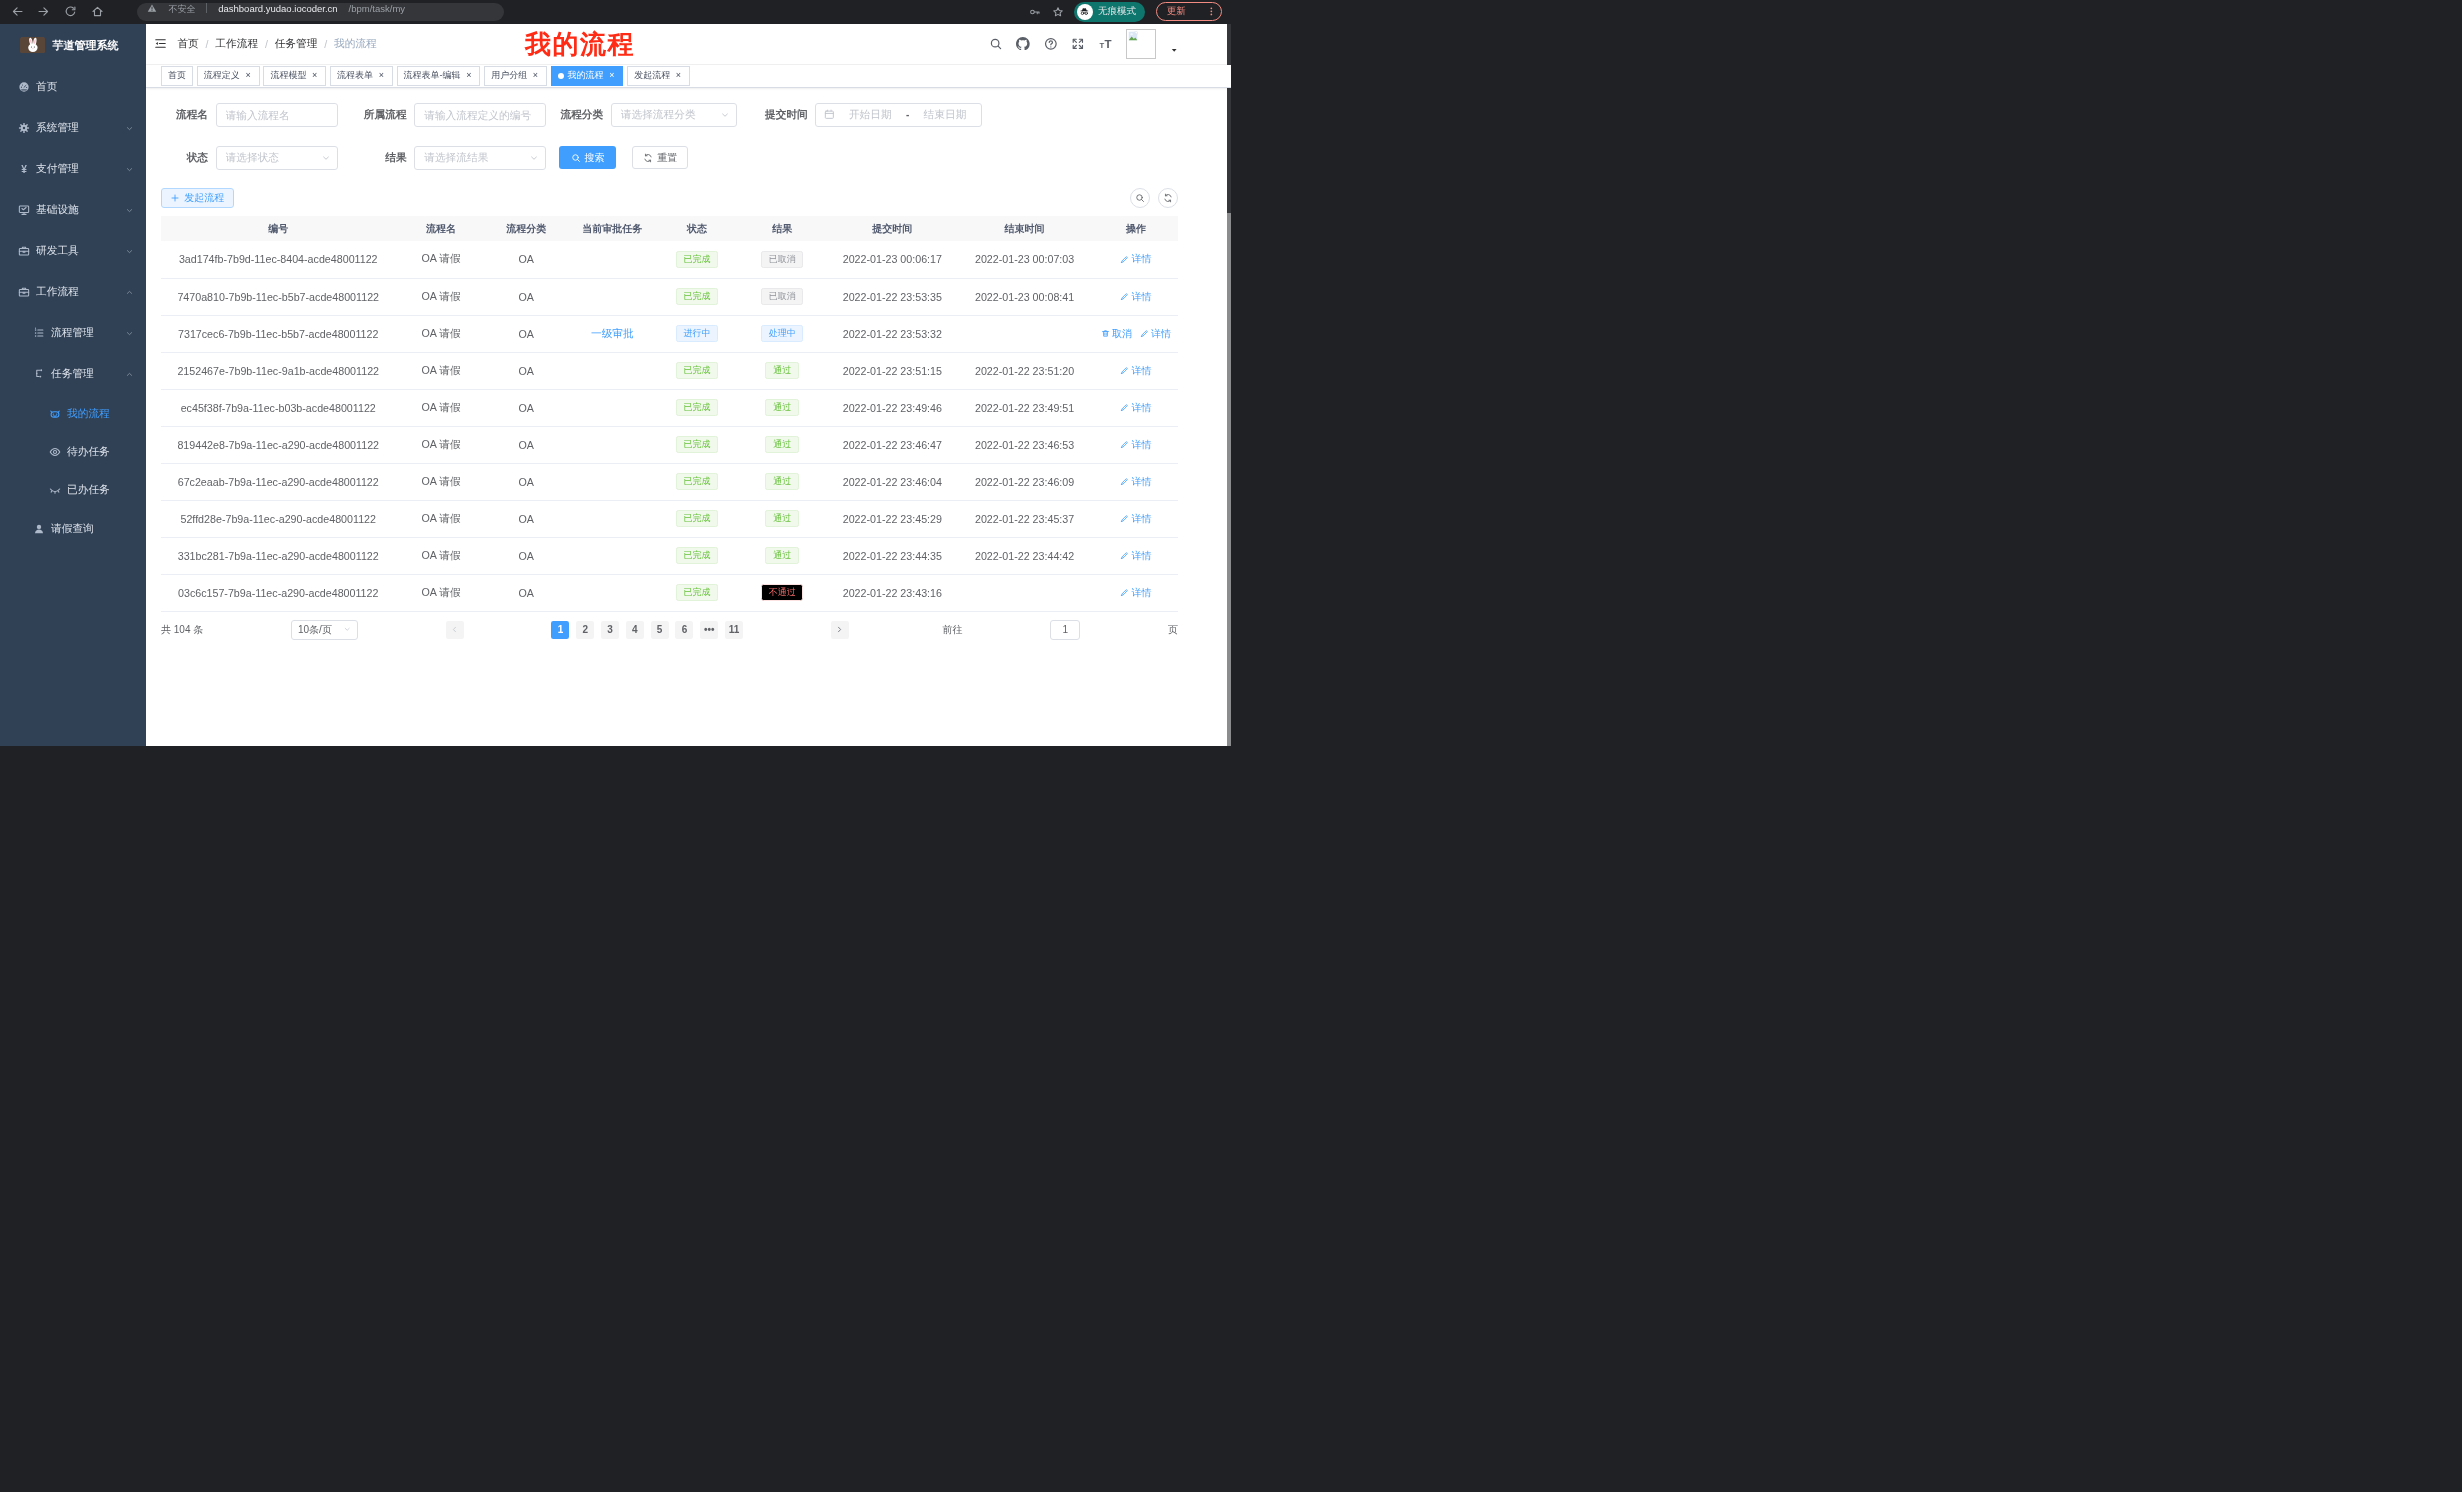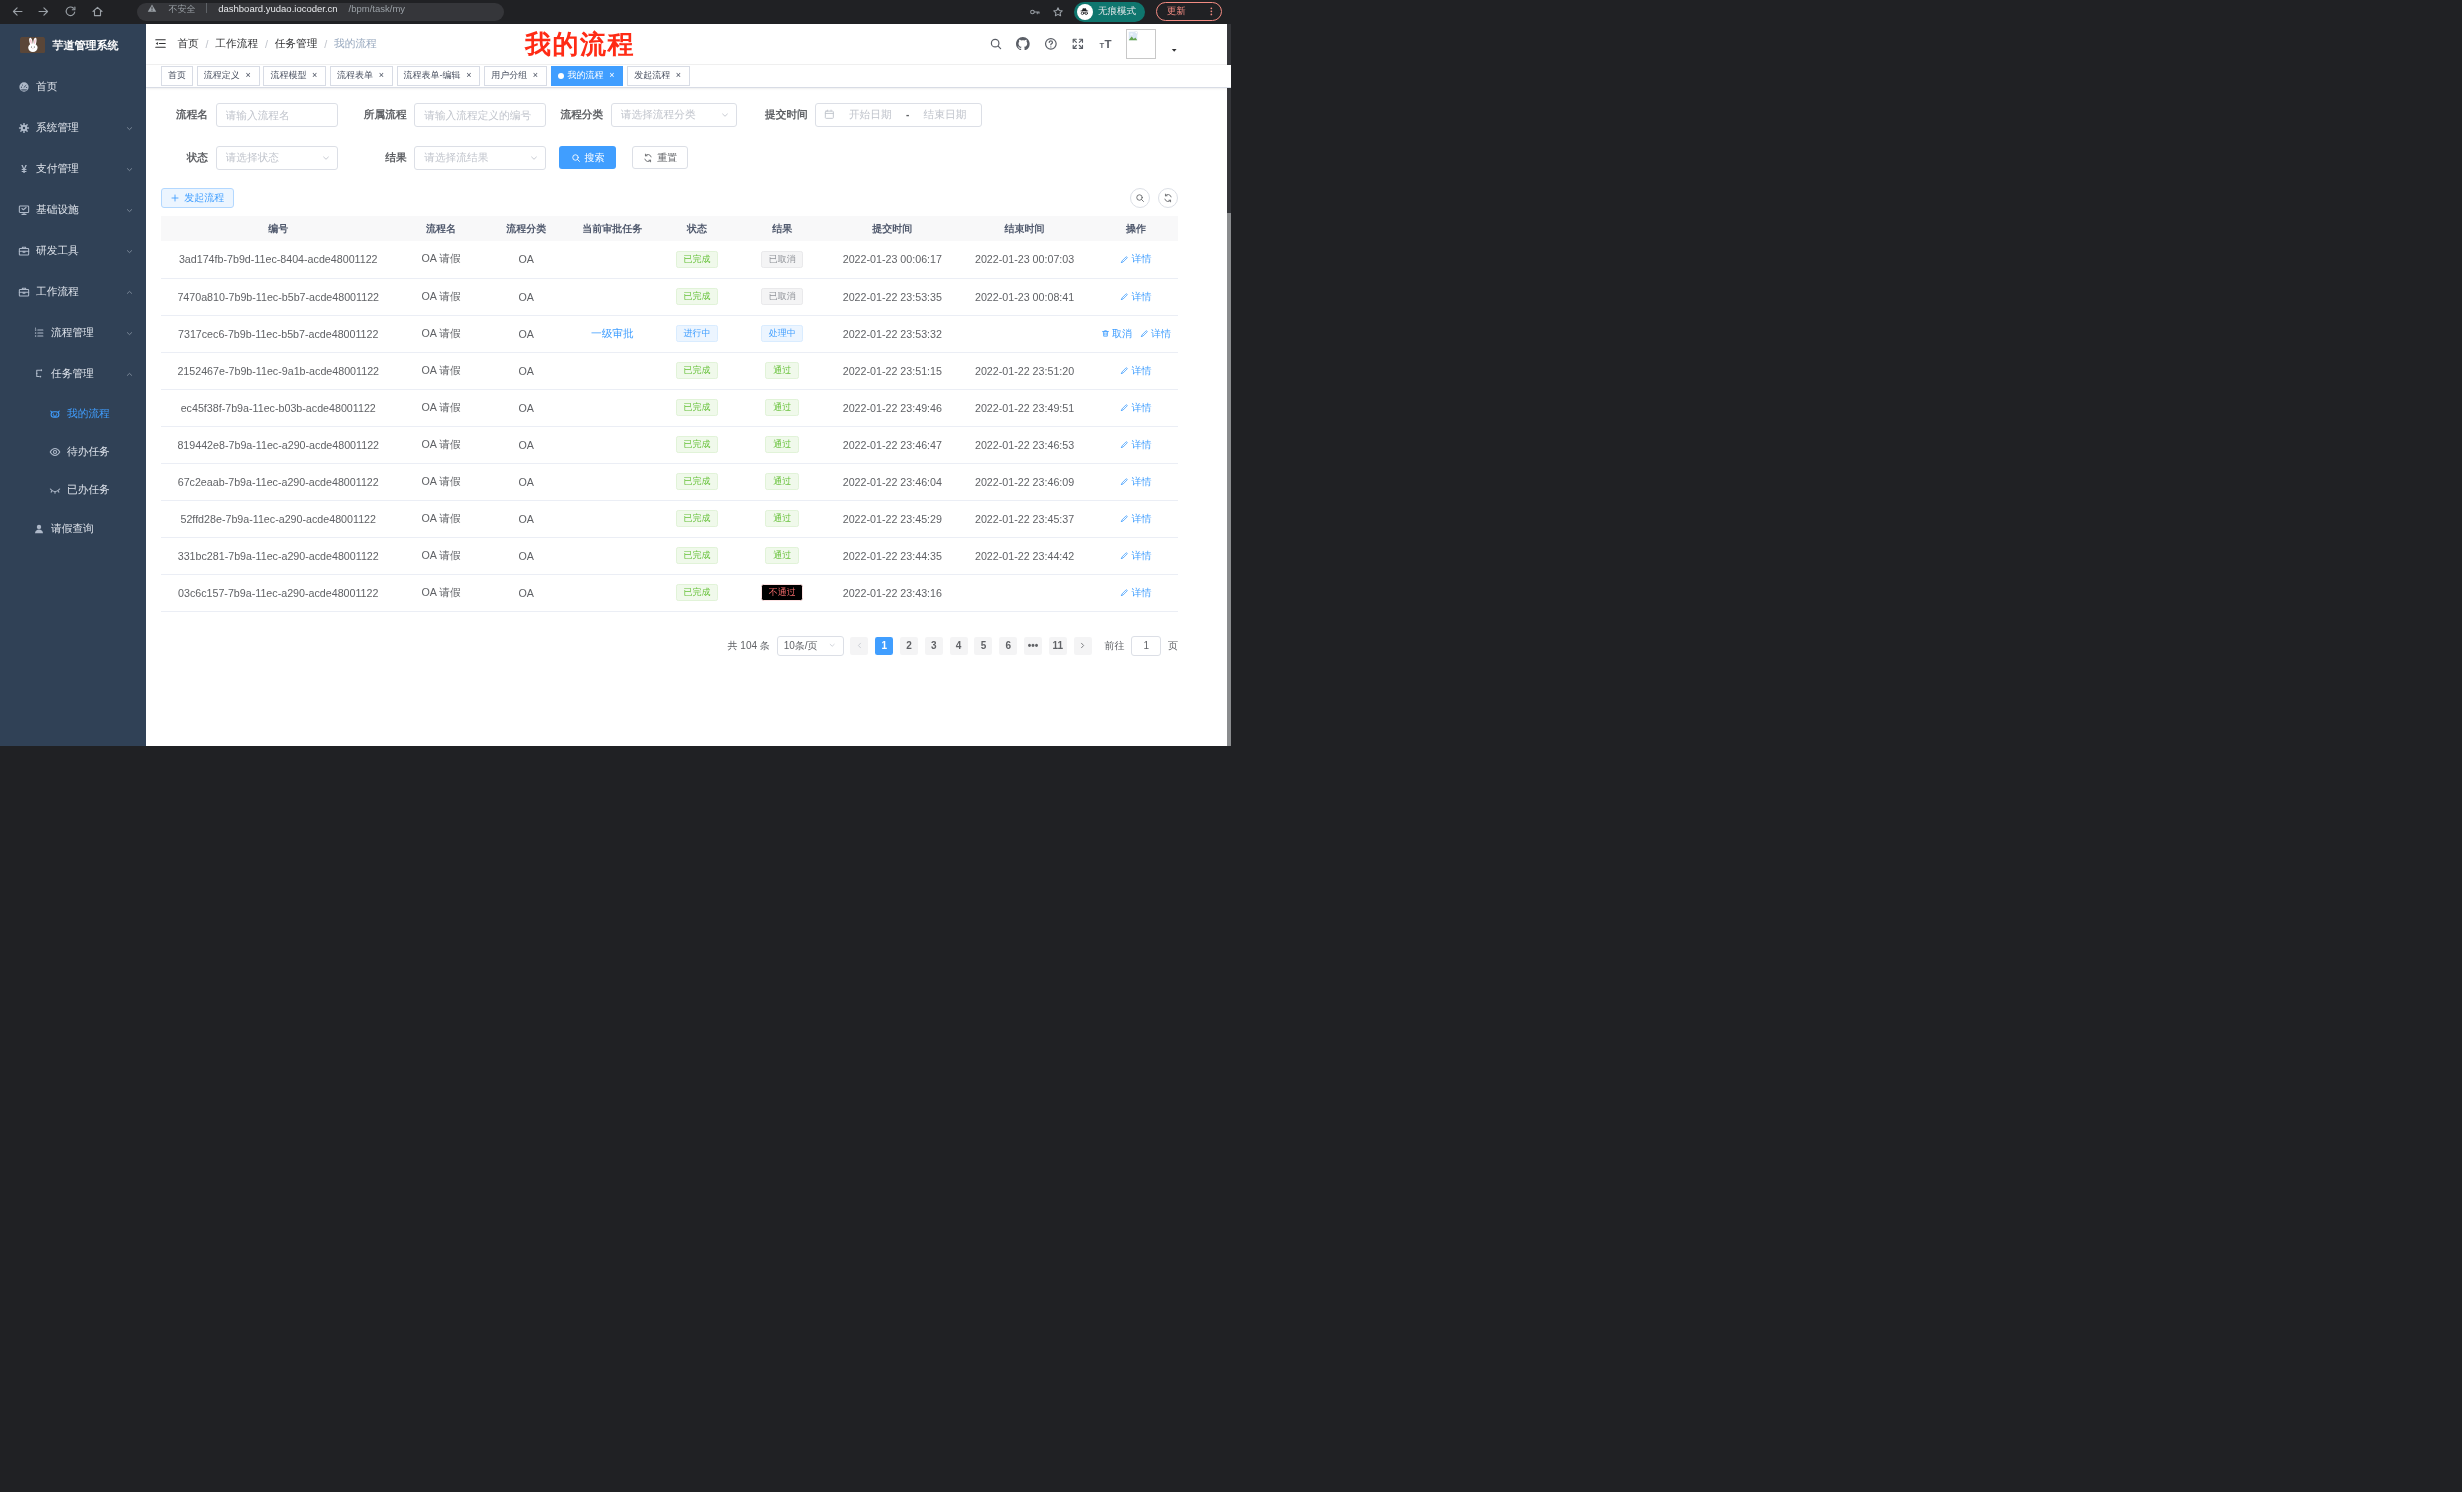--- a/index.html
+++ b/index.html
@@ -98,21 +98,21 @@
   .badge { display: inline-flex; align-items: center; height: 16.7px; padding: 0 6.8px; border-radius: 2.3px; font-size: 9px; border: 0.8px solid; }
   .t-success { color: #67c23a; background: #f0f9eb; border-color: #e1f3d8; }
   .t-info    { color: #909399; background: #f4f4f5; border-color: #e9e9eb; }
   .t-primary { color: #409eff; background: #ecf5ff; border-color: #d9ecff; }
   .t-danger  { color: #f56c6c; background: #000000; border-color: #fde2e2; }
   .task-link { color: #409eff; cursor: pointer; font-family: Liberation Serif, serif; }
   .op-link { color: #409eff; font-size: 10px; display: inline-flex; align-items: center; gap: 2.3px; cursor: pointer; margin: 0 3.8px; }
   .op-link .icn { width: 9px; height: 9px; }
 
   
-  .pager { display: flex; align-items: center; justify-content: flex-end; gap: 6.8px; margin-top: 24px; font-size: 10px; color: #606266; }
+  .pager { display: flex; align-items: center; justify-content: space-between; gap: 6.8px; margin-top: 8px; font-size: 10px; color: #606266; }
   .psize { width: 67px; height: 20px; border: 0.8px solid #dcdfe6; border-radius: 3px; display: flex; align-items: center; justify-content: space-between; padding: 0 6px; cursor: pointer; background: #fff; }
   .psize .icn { width: 8.4px; height: 8.4px; color: #c0c4cc; }
   .pbtn { min-width: 18px; height: 18px; border-radius: 2.3px; background: #f4f4f5; display: inline-flex; align-items: center; justify-content: center; font-weight: 700; color: #606266; cursor: pointer; padding: 0 2.3px; }
   .pbtn .icn { width: 9px; height: 9px; }
   .pbtn.active { background: #409eff; color: #fff; }
   .pbtn.prev { color: #c0c4cc; }
   .goto-input { width: 30px; height: 20px; border: 0.8px solid #dcdfe6; border-radius: 3px; text-align: center; font-size: 10px; color: #606266; outline: none; font-family: inherit; }
 
   
   .pagebar { position: absolute; right: 0; top: 23.6px; bottom: 0; width: 3.8px; background: #8a8c8e; }

